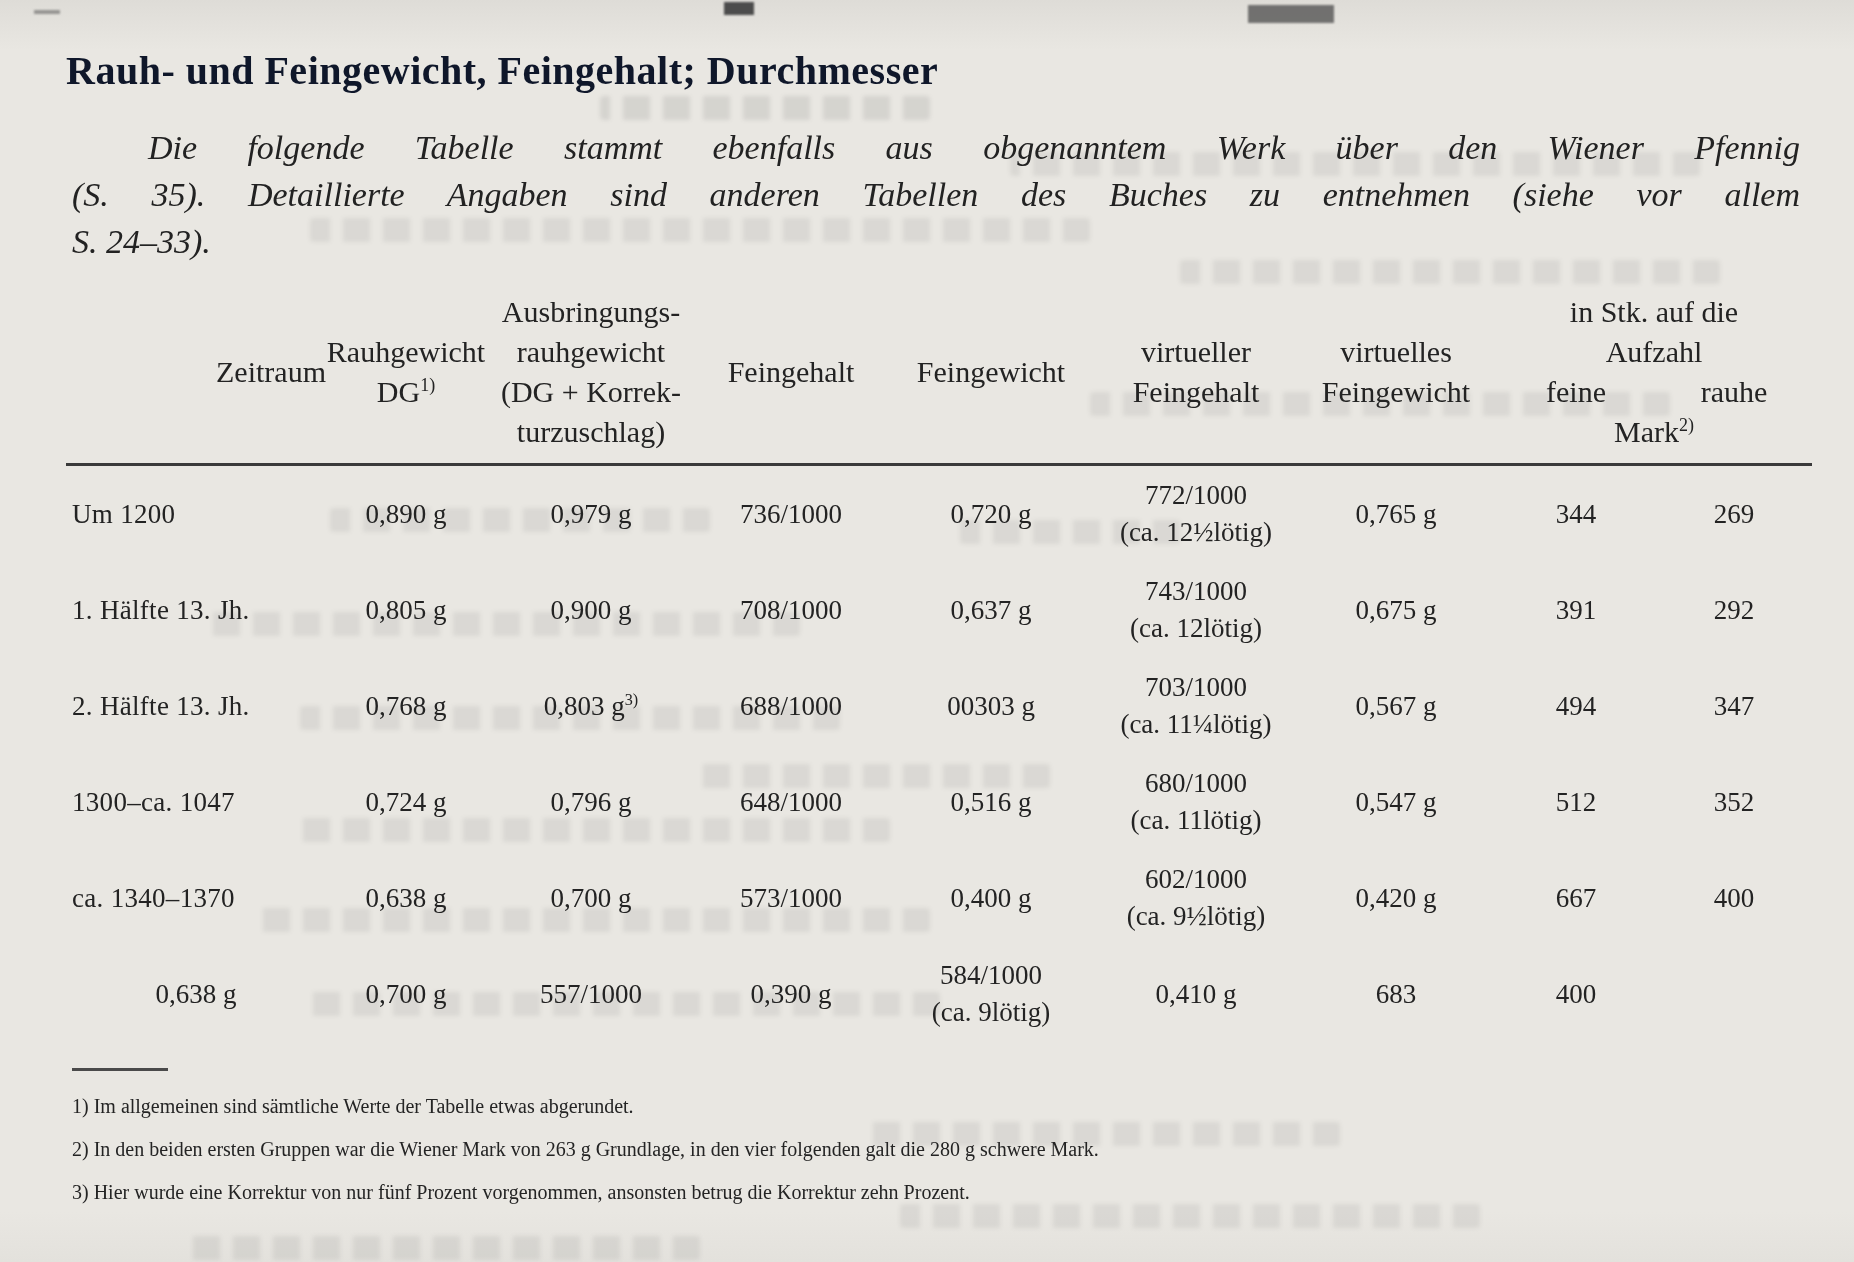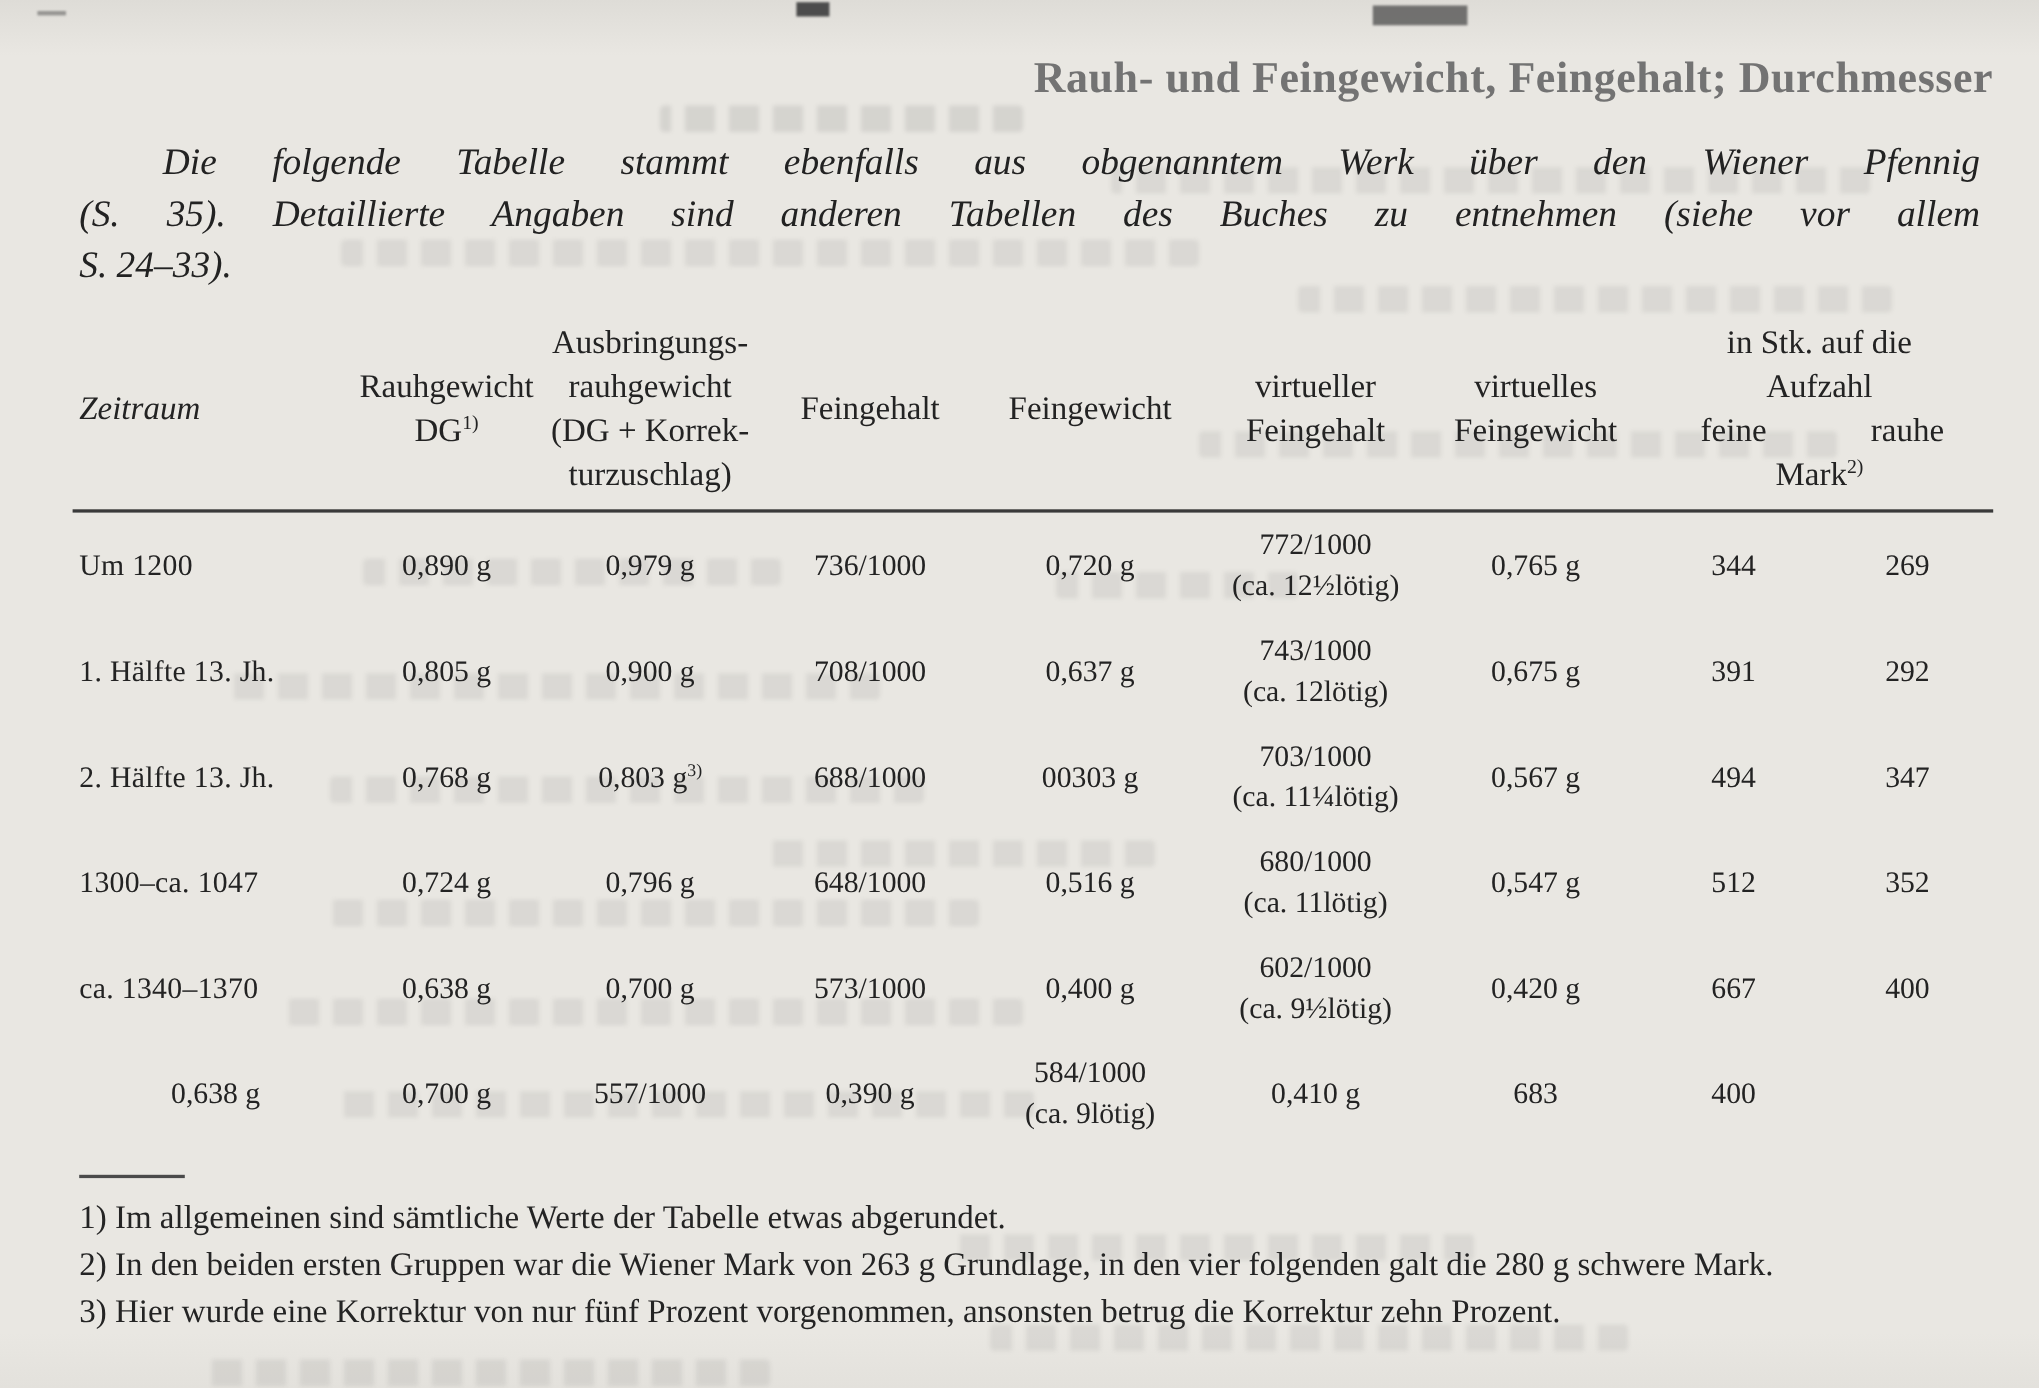--- a/index.html
+++ b/index.html
@@ -8,54 +8,54 @@
     background:linear-gradient(180deg,#dedcd7 0%,#e9e7e2 4%,#e9e7e2 96%,#e3e1dc 100%);
     font-family:"Liberation Serif","DejaVu Serif",serif;
     color:#1e1e1e;
     position:relative;
     overflow:hidden;
     -webkit-font-smoothing:antialiased;
   }
   .content{position:relative;z-index:2;padding-top:46px;}
   .title{
     width:1746px;margin:0 0 0 66px;
-    text-align:right;font-weight:bold;font-size:40px;line-height:50px;
-    letter-spacing:.5px;color:#737373;
+    text-align:left;font-weight:bold;font-size:40px;line-height:50px;
+    letter-spacing:.5px;color:#0f172a;
   }
   .intro{width:1728px;margin:28px 0 0 72px;font-size:34px;line-height:47px;color:#222;font-style:italic;}
   .intro .line{display:block;}
   .intro .just{text-align:justify;text-align-last:justify;}
   .intro .indent{padding-left:76px;}
   .tbl{margin-left:66px;width:1746px;}
   .thead{
     display:grid;
     grid-template-columns:260px 160px 210px 190px 210px 200px 200px 160px 156px;
     align-items:center;
     margin-top:26px;
     padding-bottom:10px;
     border-bottom:3px solid #3a3a3a;
     font-size:30px;line-height:40px;color:#232323;
     min-height:162px;
   }
   .thead .hc{text-align:center;}
-  .thead .hl{text-align:left;padding-left:6px;font-style:italic;}
+  .thead .hl{text-align:right;padding-left:6px;}
   .aufzahl{grid-column:8/10;}
   .aufzahl .two{display:grid;grid-template-columns:160px 156px;}
   .trow{
     display:grid;
     grid-template-columns:260px 160px 210px 190px 210px 200px 200px 160px 156px;
     align-items:center;
     min-height:96px;
     font-size:27px;line-height:37px;color:#232323;
   }
   .cell{text-align:center;}
   .c-zeit{text-align:left;padding-left:6px;letter-spacing:.3px;}
   sup.fn{font-size:.6em;vertical-align:super;line-height:0;}
   .fnrule{width:96px;height:3px;background:#4a4a4a;margin:26px 0 14px 72px;}
-  .footnotes{margin-left:72px;width:1740px;font-size:30px;line-height:43px;color:#242424;}
+  .footnotes{margin-left:72px;width:1740px;font-size:20px;line-height:43px;color:#242424;}
   .footnotes p{margin:0;}
   
   .ghost{
     position:absolute;z-index:1;height:24px;border-radius:4px;
     filter:blur(2px);opacity:.5;transform:scaleX(-1);
     background:repeating-linear-gradient(90deg,
       rgba(105,105,105,.24) 0px,rgba(105,105,105,.24) 27px,
       rgba(105,105,105,0) 27px,rgba(105,105,105,0) 40px);
   }
   .ghost.strong{opacity:.65;}

